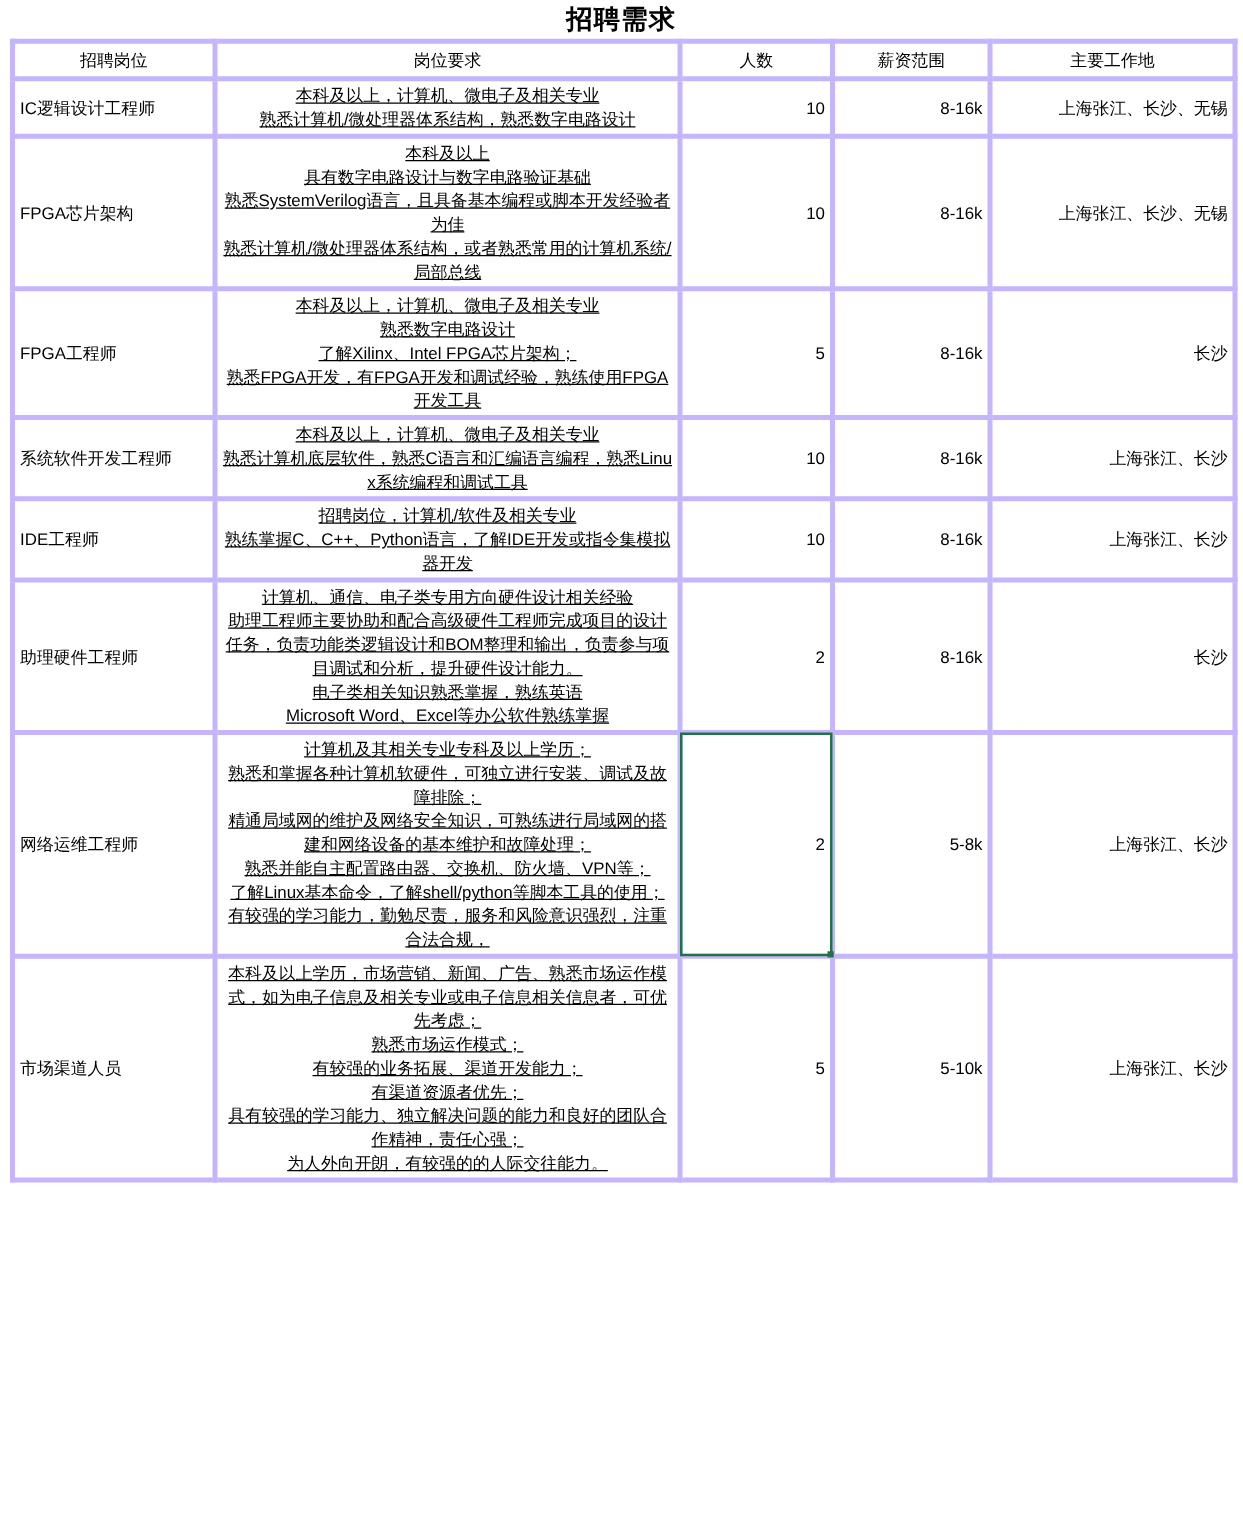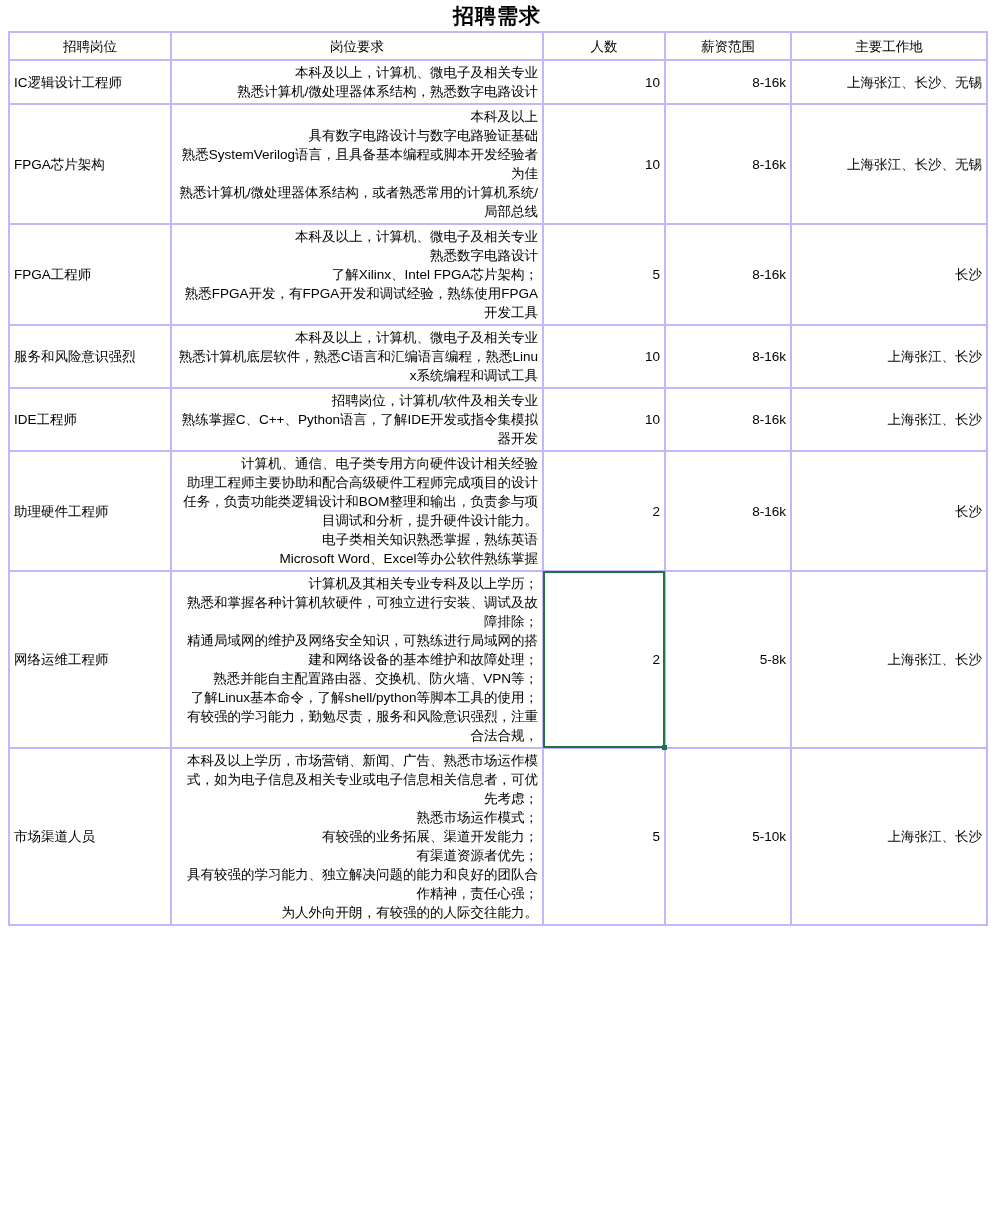--- a/index.html
+++ b/index.html
@@ -29,44 +29,45 @@
   }
   table.rec-table {
     border-collapse: collapse;
     width: 978px;
     table-layout: fixed;
     font-size: 13.5px;
     line-height: 19px;
   }
   table.rec-table th,
   table.rec-table td {
-    border: 2px solid #c4b5fd;
+    border: 4px solid #c4b5fd;
     padding: 2px 4px;
     vertical-align: middle;
     word-break: break-all;
   }
   table.rec-table thead th {
     text-align: center;
     font-weight: normal;
     height: 22px;
     padding: 2px 4px;
   }
   col.c-post   { width: 162px; }
   col.c-req    { width: 372px; }
   col.c-num    { width: 122px; }
   col.c-salary { width: 126px; }
   col.c-loc    { width: 196px; }
 
   td.post {
     vertical-align: middle;
   }
   td.req {
-    text-align: right;
+    text-align: center;
     vertical-align: middle;
     padding: 3px 6px;
+    text-decoration: underline;
   }
   td.req .line {
     display: block;
   }
   td.num, td.salary, td.loc {
     text-align: right;
     vertical-align: middle;
   }
   
   td.sel {
@@ -137,21 +138,21 @@
             <span class="line">本科及以上，计算机、微电子及相关专业</span>
             <span class="line">熟悉数字电路设计</span>
             <span class="line">了解Xilinx、Intel FPGA芯片架构；</span>
             <span class="line">熟悉FPGA开发，有FPGA开发和调试经验，熟练使用FPGA开发工具</span>
           </td>
           <td class="num">5</td>
           <td class="salary">8-16k</td>
           <td class="loc">长沙</td>
         </tr>
         <tr>
-          <td class="post">服务和风险意识强烈</td>
+          <td class="post">系统软件开发工程师</td>
           <td class="req">
             <span class="line">本科及以上，计算机、微电子及相关专业</span>
             <span class="line">熟悉计算机底层软件，熟悉C语言和汇编语言编程，熟悉Linux系统编程和调试工具</span>
           </td>
           <td class="num">10</td>
           <td class="salary">8-16k</td>
           <td class="loc">上海张江、长沙</td>
         </tr>
         <tr>
           <td class="post">IDE工程师</td>

